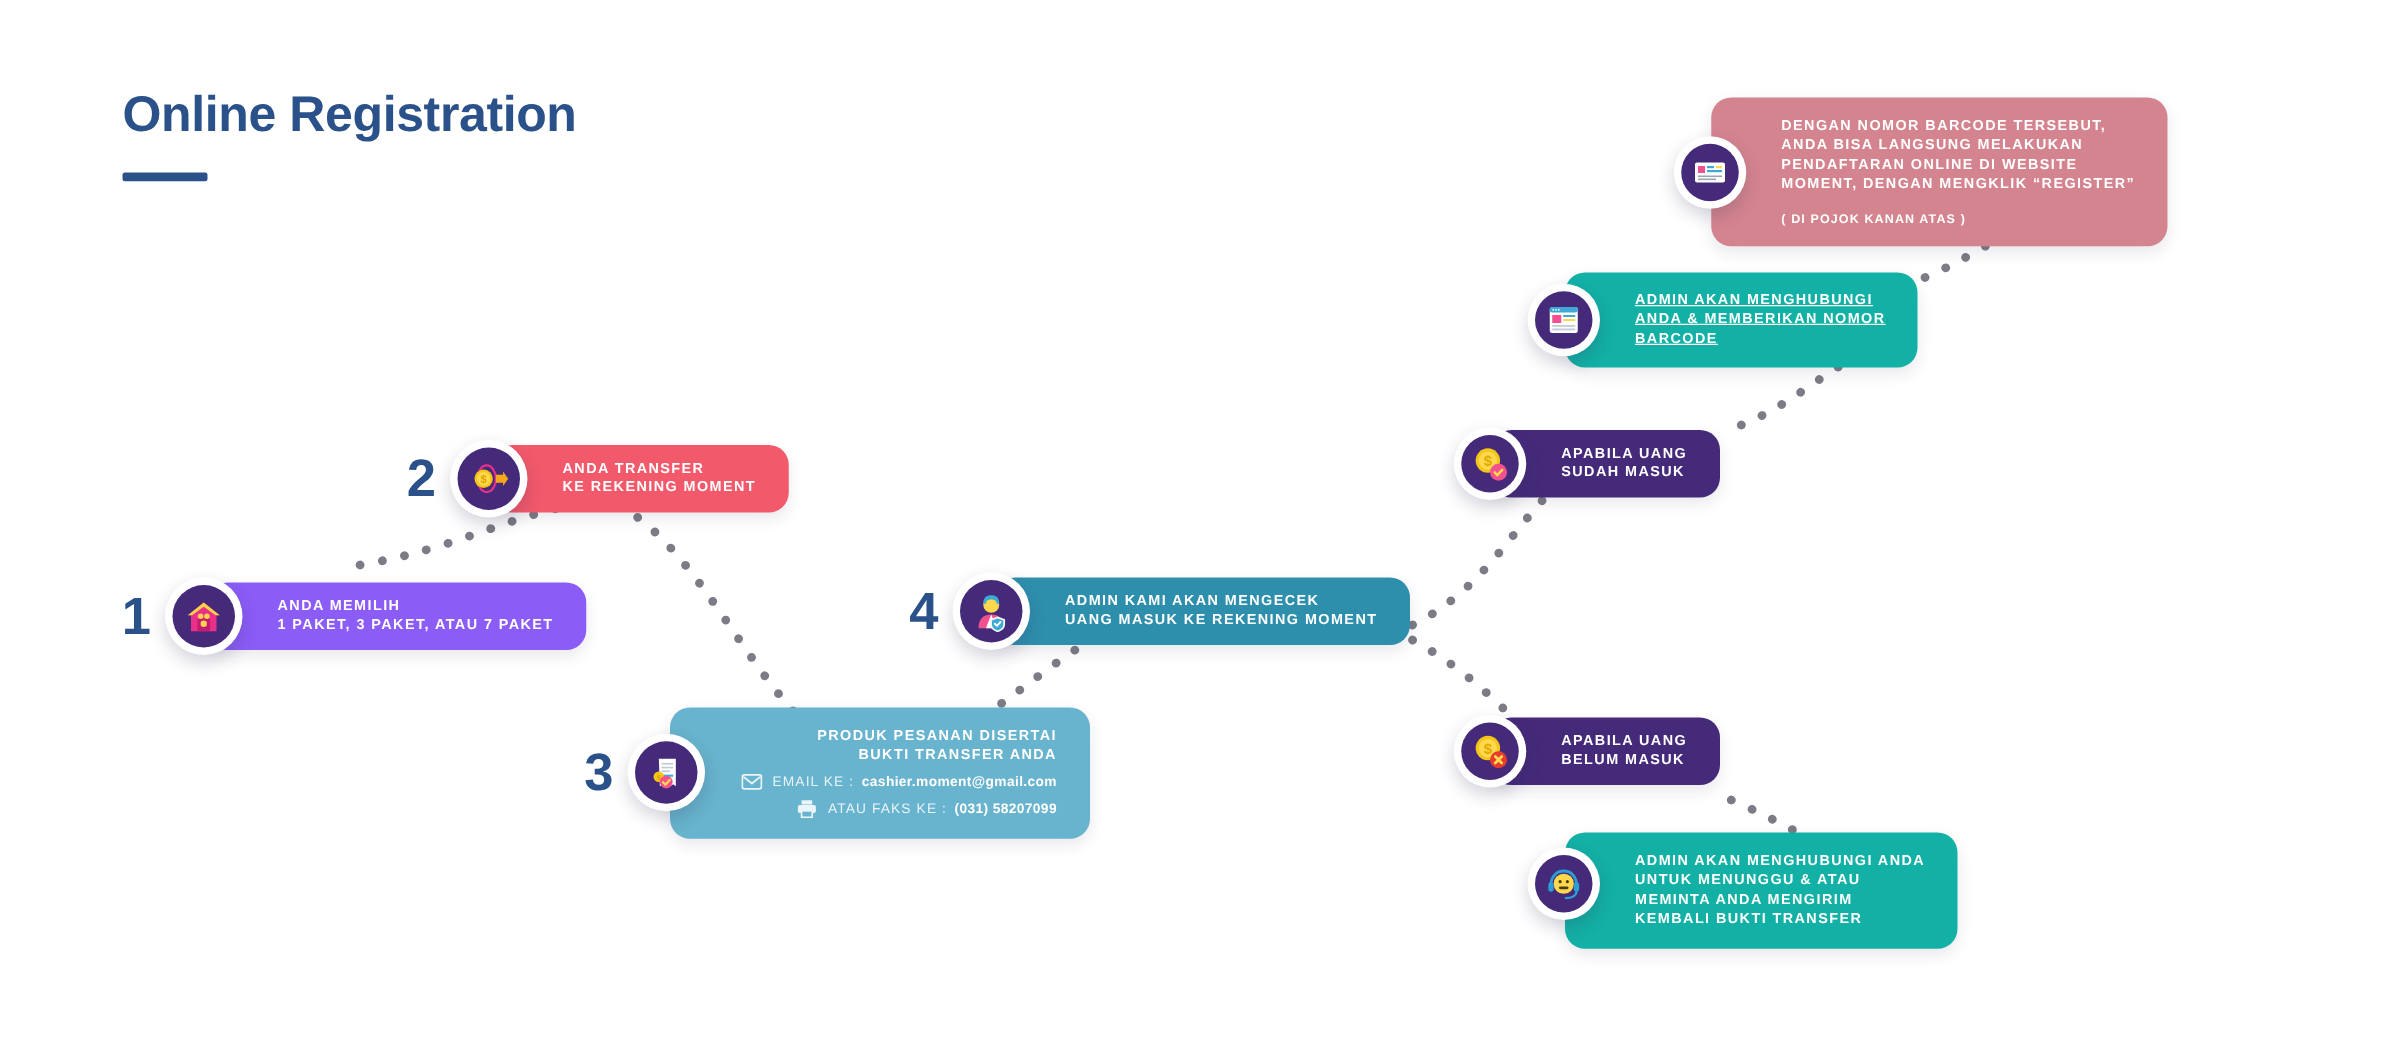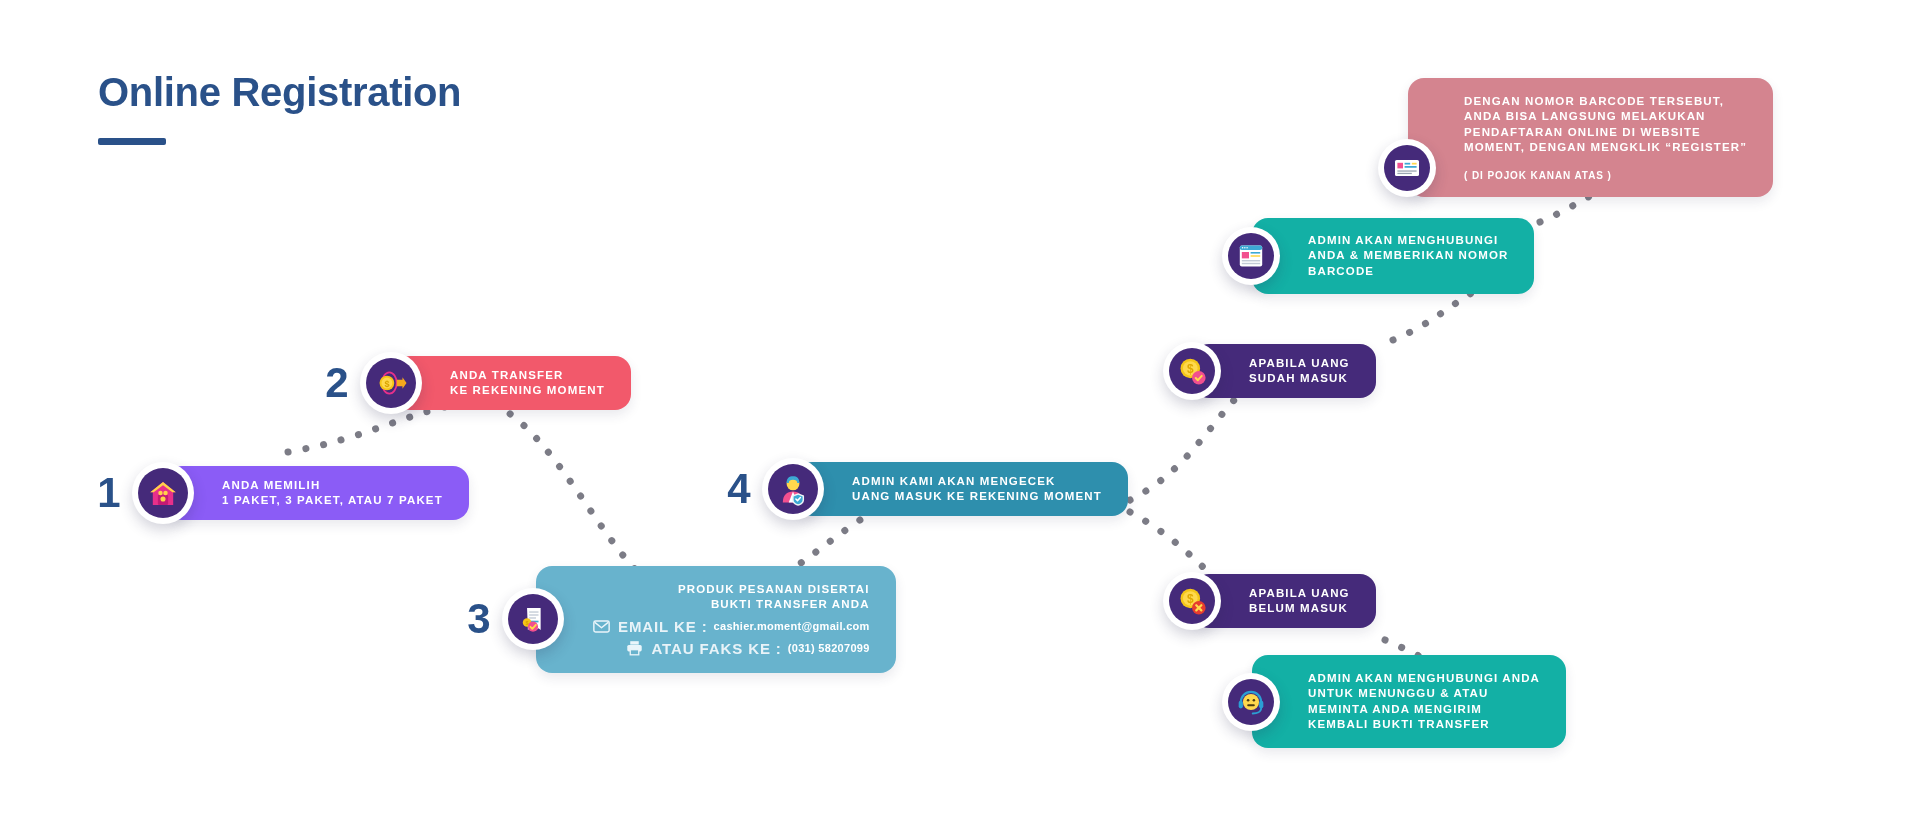--- a/index.html
+++ b/index.html
@@ -137,50 +137,50 @@
   .contact-icon {
     width: 18px;
     height: 16px;
     flex: none;
     margin-right: 8px;
     display: flex;
     align-items: center;
     justify-content: center;
   }
   .contact-label {
-    font-size: 15px;
-    font-weight: 700;
+    font-size: 11px;
+    font-weight: 400;
     letter-spacing: 0.9px;
     color: #e8f3f8;
     white-space: nowrap;
   }
   .contact-value {
     font-size: 11px;
     font-weight: 800;
     letter-spacing: 0.3px;
     color: #ffffff;
     margin-left: 6px;
     white-space: nowrap;
   }
 
   
   #node-1 { left: 92px;  top: 462px; }
   #node-2 { left: 320px; top: 352px; }
   #node-3 { left: 462px; top: 566px; }
   #node-4 { left: 722px; top: 458px; }
   #node-5 { left: 1163px; top: 342px; }   
   #node-6 { left: 1222px; top: 218px; }   
-  #node-7 { left: 1378px; top: 78px; align-items: flex-end;  }   
+  #node-7 { left: 1339px; top: 78px;  }   
   #node-8 { left: 1163px; top: 572px; }   
   #node-9 { left: 1222px; top: 655px; }   
 
   #node-3 .pill { padding-top: 16px; padding-bottom: 16px; }
   #node-7 .pill { padding-top: 16px; padding-bottom: 14px; }
   #node-9 .pill { padding-top: 16px; padding-bottom: 16px; }
-  #node-6 .pill { padding-top: 15px; padding-bottom: 15px; }
+  #node-6 .pill { padding-top: 15px; padding-bottom: 15px; text-decoration: underline; }
 </style>
 </head>
 <body>
 
 <div id="canvas">
 
   <div id="title-block">
     <div id="page-title">Online Registration</div>
     <div id="title-rule"></div>
   </div>
@@ -421,21 +421,21 @@
             <circle cx="23.4" cy="18" r="1.5" fill="#4a3a10"></circle>
             <rect x="15.5" y="22.5" width="9" height="2.6" rx="1.3" fill="#4a3a10"></rect>
             <path d="M8 21 C8 13 13.5 8 20 8 C26.5 8 32 13 32 21" fill="none" stroke="#2b9fd4" stroke-width="2.6" stroke-linecap="round"></path>
             <rect x="5.5" y="18.5" width="5" height="9" rx="2.5" fill="#2b9fd4"></rect>
             <rect x="29.5" y="18.5" width="5" height="9" rx="2.5" fill="#2b9fd4"></rect>
             <path d="M32 27 C32 31.5 27 33.5 22 33.5" fill="none" stroke="#2b9fd4" stroke-width="2.2" stroke-linecap="round"></path>
           </svg>
         </div>
       </div>
     </div>
-    <div class="pill" style="background:#13b0a5;">
+    <div class="pill" style="background:#13b0a5;margin-top:11px;">
       <div class="line">ADMIN AKAN MENGHUBUNGI ANDA</div>
       <div class="line">UNTUK MENUNGGU &amp; ATAU</div>
       <div class="line">MEMINTA ANDA MENGIRIM</div>
       <div class="line">KEMBALI BUKTI TRANSFER</div>
     </div>
   </div>
 
 </div>
 
 </body></html>

